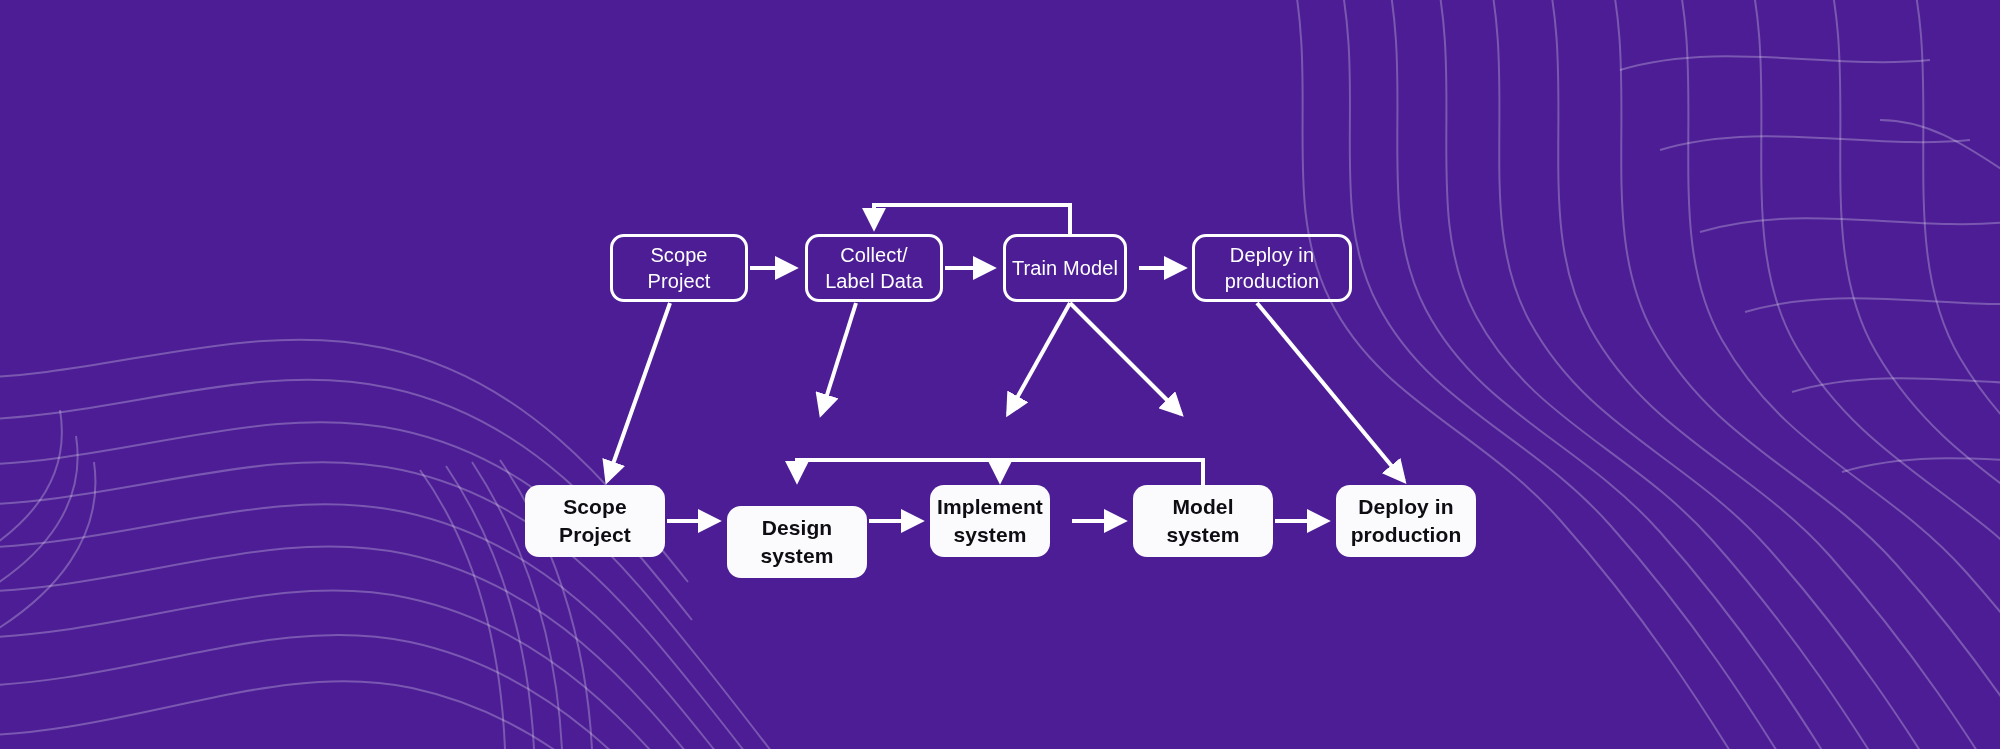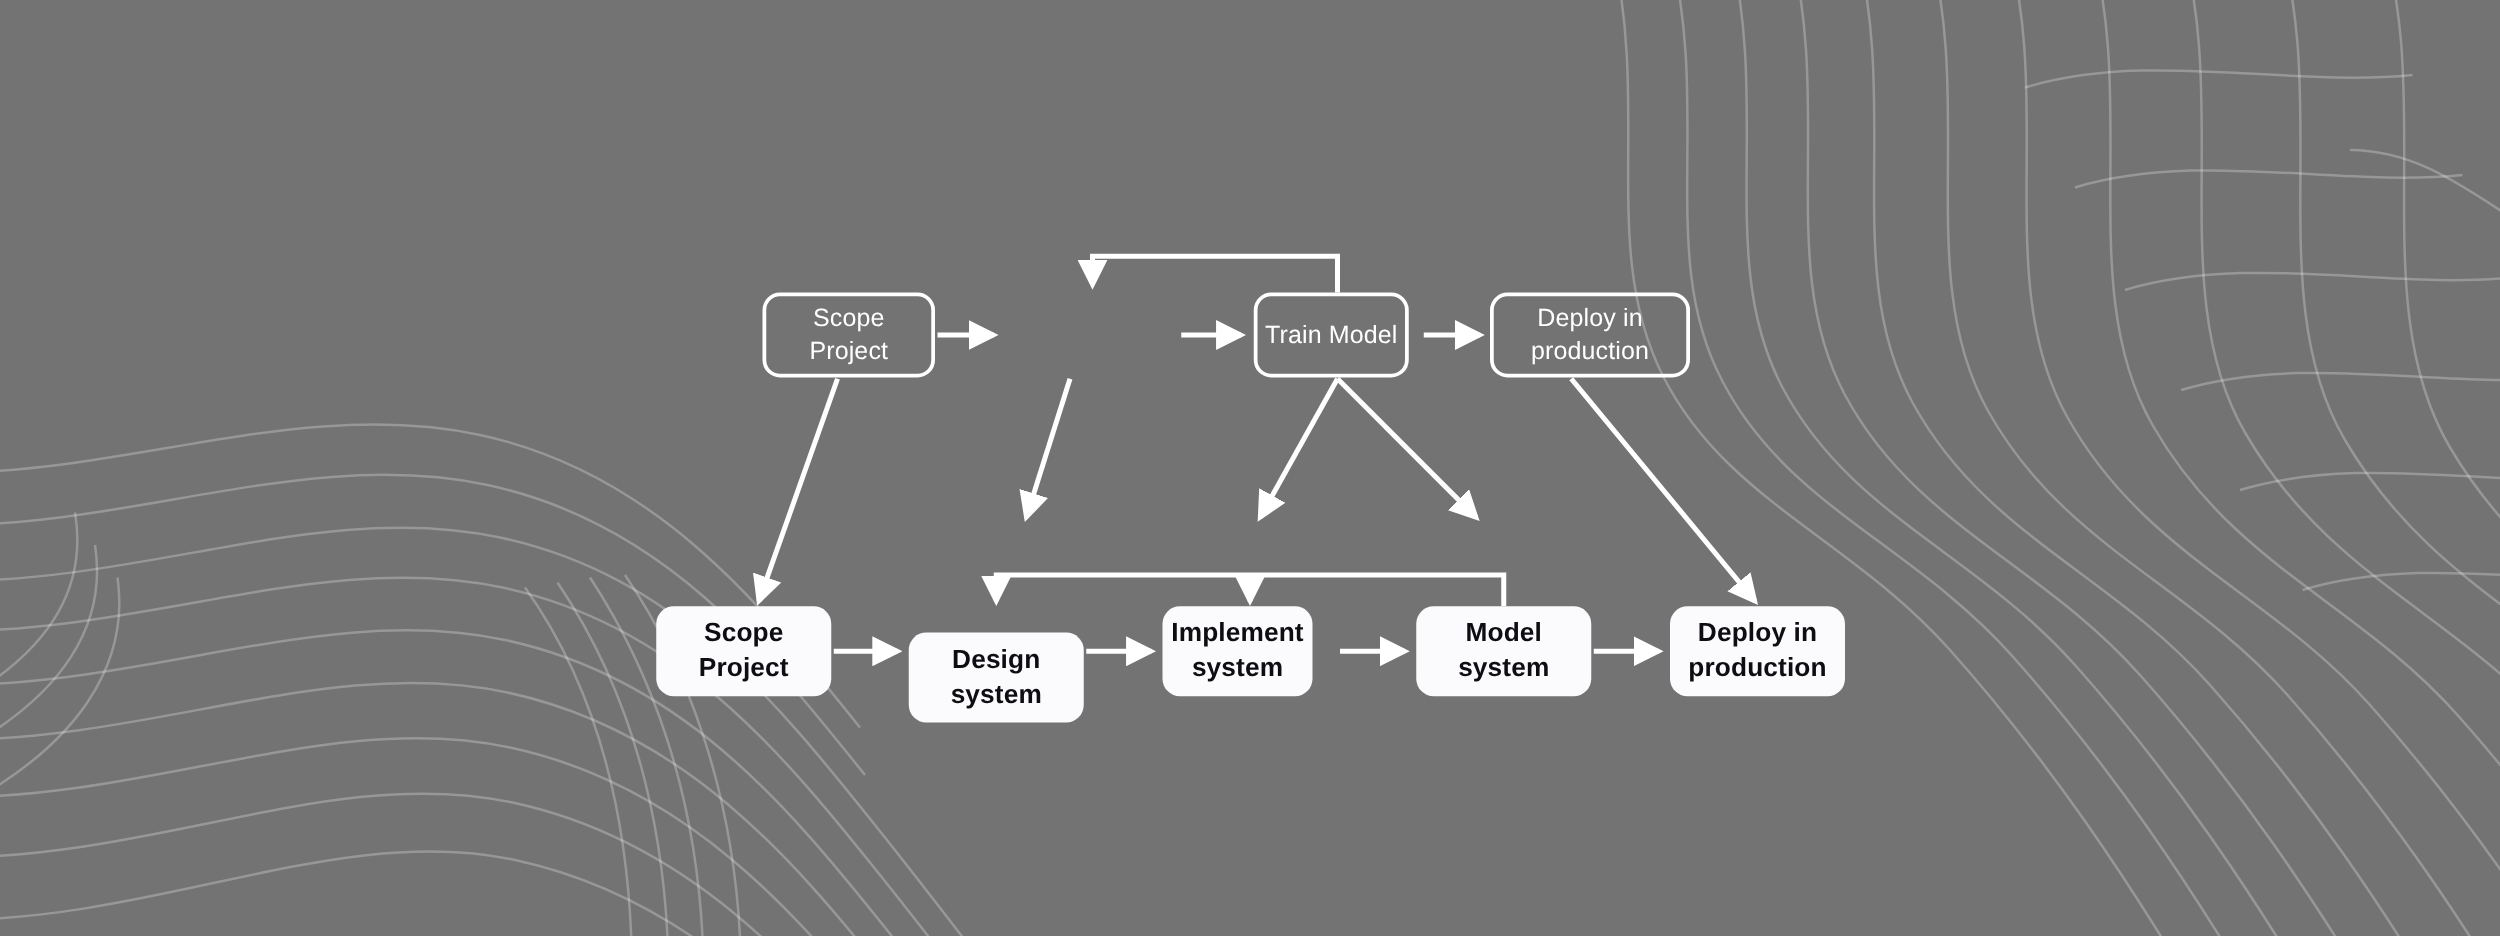--- a/index.html
+++ b/index.html
@@ -4,21 +4,21 @@
 <style>
   html, body {
     margin: 0;
     padding: 0;
     background: #9a90fc;
   }
   #stage {
     position: relative;
     width: 2000px;
     height: 749px;
-    background: #737373;
+    background: #4c1d95;
     overflow: hidden;
     font-family: "Liberation Sans", sans-serif;
   }
   #bg-waves {
     position: absolute;
     inset: 0;
     width: 2000px;
     height: 749px;
     pointer-events: none;
   }
@@ -129,20 +129,22 @@
       <path d="M1072,521 L1124,521"></path>
       <path d="M1275,521 L1327,521"></path>
 
       <path d="M1203,485 L1203,460 L797,460 L797,481" stroke-linejoin="miter"></path>
       <path d="M1000,460 L1000,481" stroke-linejoin="miter"></path>
     </g>
   </svg>
 
   <div class="node-box node-outline" style="left:610px;  top:234px; width:138px; height:68px;">Scope
 Project</div>
+  <div class="node-box node-outline" style="left:805px;  top:234px; width:138px; height:68px;">Collect/
+Label Data</div>
   <div class="node-box node-outline" style="left:1003px; top:234px; width:124px; height:68px;">Train Model</div>
   <div class="node-box node-outline" style="left:1192px; top:234px; width:160px; height:68px;">Deploy in
 production</div>
 
   <div class="node-box node-solid" style="left:525px;  top:485px; width:140px; height:72px;">Scope
 Project</div>
   <div class="node-box node-solid" style="left:727px;  top:506px; width:140px; height:72px;">Design
 system</div>
   <div class="node-box node-solid" style="left:930px;  top:485px; width:120px; height:72px;">Implement
 system</div>

